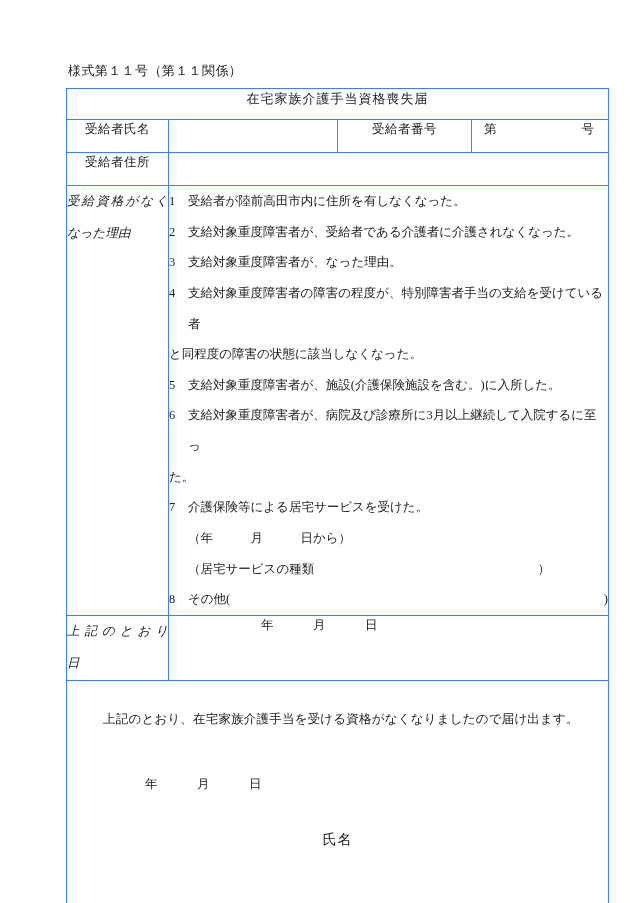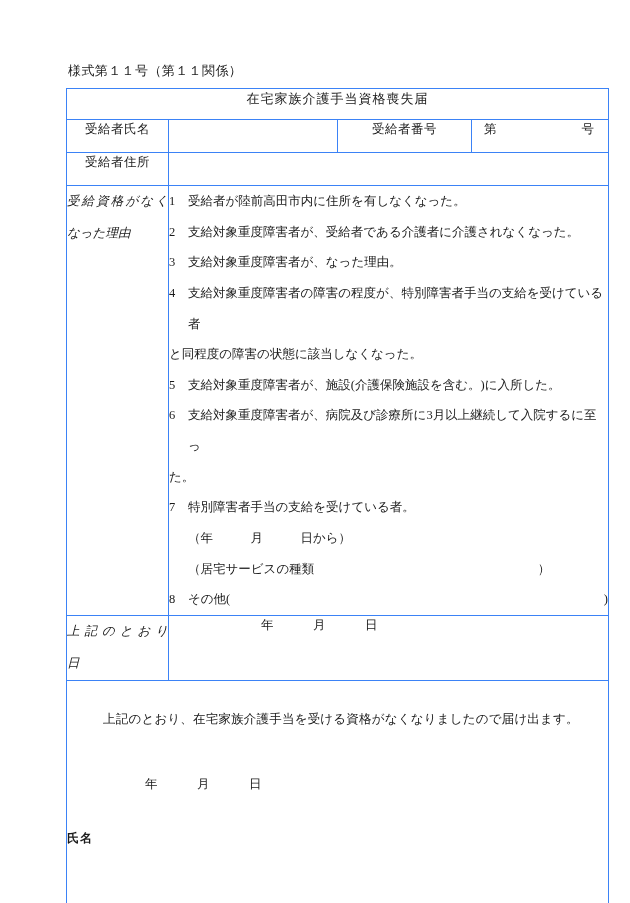--- a/index.html
+++ b/index.html
@@ -175,24 +175,23 @@
     top: 94px;
     font-size: 12.5px;
     letter-spacing: 0.5px;
     white-space: pre;
   }
   .decl-name {
     position: absolute;
     left: 0;
     right: 0;
     top: 148px;
-    text-align: left;
-    font-size: 12px;
+    text-align: center;
+    font-size: 14px;
     letter-spacing: 1px;
-    font-weight: bold;
   }
 </style>
 </head>
 <body>
 
 <div class="page">
 
   <div class="form-number">様式第１１号（第１１関係）</div>
 
   <table class="form-table">
@@ -267,21 +266,21 @@
           </div>
 
           <div class="reason-row">
             <span class="reason-num">6</span>
             <span class="reason-text">支給対象重度障害者が、病院及び診療所に3月以上継続して入院するに至っ</span>
           </div>
           <div class="reason-cont">た。</div>
 
           <div class="reason-row">
             <span class="reason-num">7</span>
-            <span class="reason-text">特別障害者手当の支給を受けている者。</span>
+            <span class="reason-text">介護保険等による居宅サービスを受けた。</span>
           </div>
 
           <div class="reason-sub">
             <span class="sub-open">（</span>
             <span class="sub-open">年　　　月　　　日から）</span>
           </div>
 
           <div class="reason-sub">
             <span>（居宅サービスの種類</span>
             <span class="paren-right-far">）</span>

